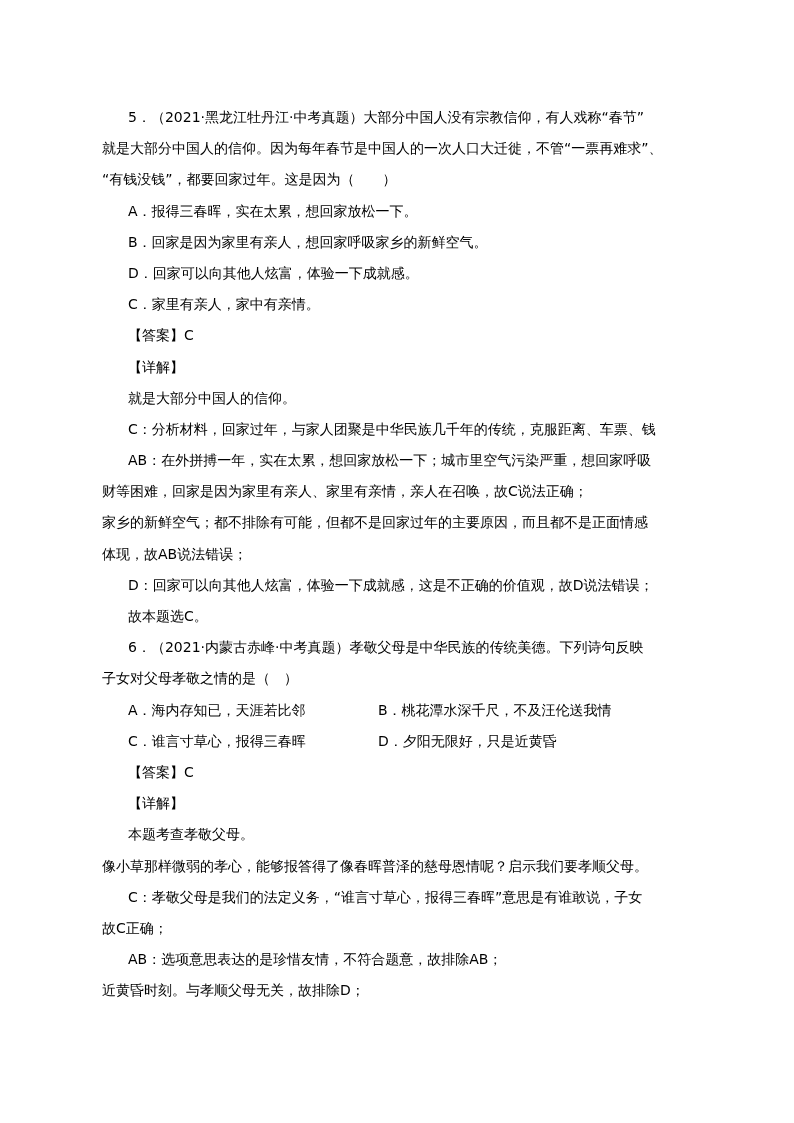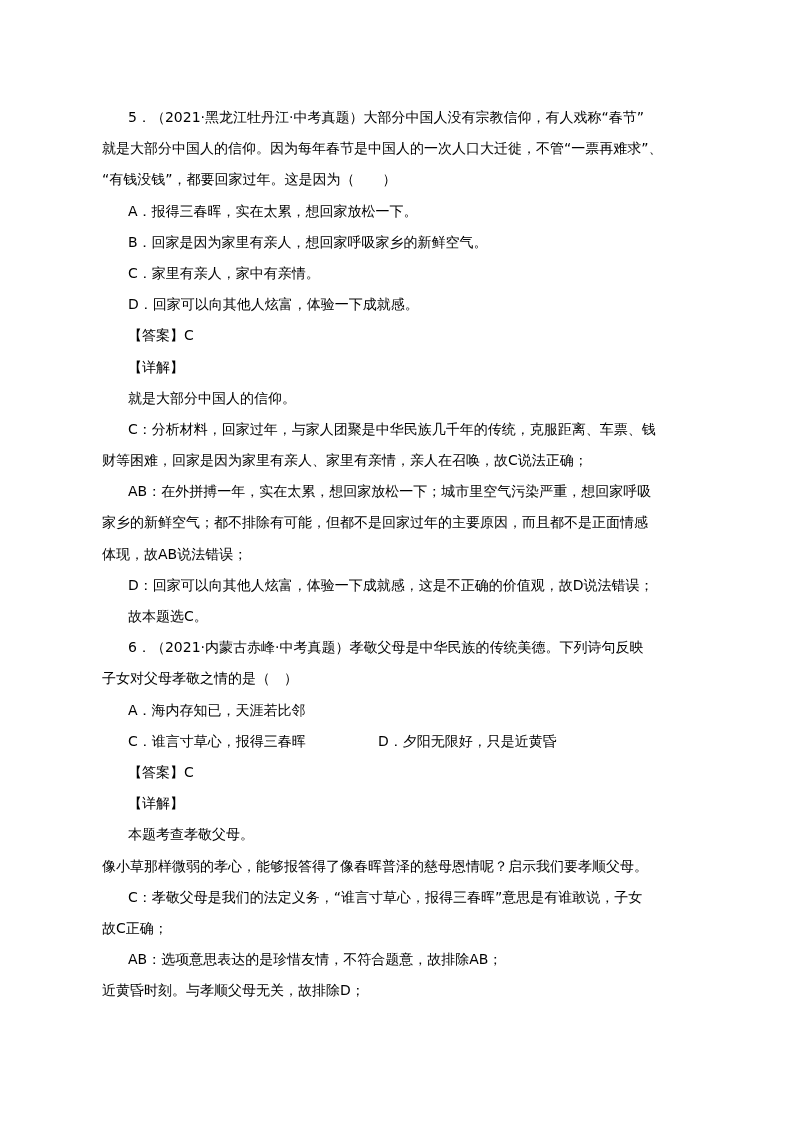--- a/index.html
+++ b/index.html
@@ -21,39 +21,40 @@
 <body>
 
 <div class="page">
 
   <div>
     <div class="line indent">5．（2021·黑龙江牡丹江·中考真题）大部分中国人没有宗教信仰，有人戏称“春节”</div>
     <div class="line">就是大部分中国人的信仰。因为每年春节是中国人的一次人口大迁徙，不管“一票再难求”、</div>
     <div class="line">“有钱没钱”，都要回家过年。这是因为（　　）</div>
     <div class="line indent">A．报得三春晖，实在太累，想回家放松一下。</div>
     <div class="line indent">B．回家是因为家里有亲人，想回家呼吸家乡的新鲜空气。</div>
+    <div class="line indent">D．回家可以向其他人炫富，体验一下成就感。</div>
     <div class="line indent">C．家里有亲人，家中有亲情。</div>
-    <div class="line indent">D．回家可以向其他人炫富，体验一下成就感。</div>
     <div class="line indent">【答案】C</div>
     <div class="line indent">【详解】</div>
     <div class="line indent">就是大部分中国人的信仰。</div>
     <div class="line indent">C：分析材料，回家过年，与家人团聚是中华民族几千年的传统，克服距离、车票、钱</div>
+    <div class="line indent">AB：在外拼搏一年，实在太累，想回家放松一下；城市里空气污染严重，想回家呼吸</div>
     <div class="line">财等困难，回家是因为家里有亲人、家里有亲情，亲人在召唤，故C说法正确；</div>
-    <div class="line indent">AB：在外拼搏一年，实在太累，想回家放松一下；城市里空气污染严重，想回家呼吸</div>
     <div class="line">家乡的新鲜空气；都不排除有可能，但都不是回家过年的主要原因，而且都不是正面情感</div>
     <div class="line">体现，故AB说法错误；</div>
     <div class="line indent">D：回家可以向其他人炫富，体验一下成就感，这是不正确的价值观，故D说法错误；</div>
     <div class="line indent">故本题选C。</div>
   </div>
 
   <div>
     <div class="line indent">6．（2021·内蒙古赤峰·中考真题）孝敬父母是中华民族的传统美德。下列诗句反映</div>
     <div class="line">子女对父母孝敬之情的是（　）</div>
     <div class="opt-row">
       <span class="opt-col">A．海内存知已，天涯若比邻</span>
+      <span>B．桃花潭水深千尺，不及汪伦送我情</span>
     </div>
     <div class="opt-row">
       <span class="opt-col">C．谁言寸草心，报得三春晖</span>
       <span>D．夕阳无限好，只是近黄昏</span>
     </div>
     <div class="line indent">【答案】C</div>
     <div class="line indent">【详解】</div>
     <div class="line indent">本题考查孝敬父母。</div>
     <div class="line">像小草那样微弱的孝心，能够报答得了像春晖普泽的慈母恩情呢？启示我们要孝顺父母。</div>
     <div class="line indent">C：孝敬父母是我们的法定义务，“谁言寸草心，报得三春晖”意思是有谁敢说，子女</div>

